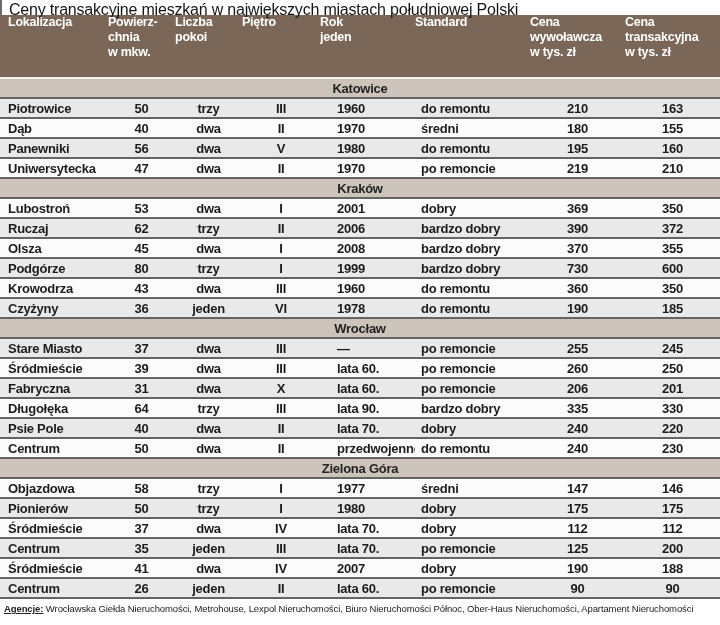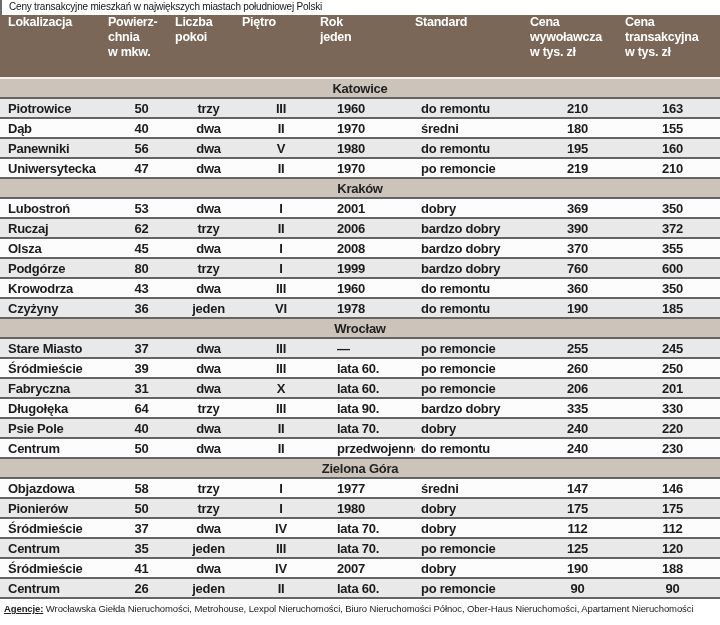--- a/index.html
+++ b/index.html
@@ -18,21 +18,21 @@
     font-family:"Liberation Sans", sans-serif;
     color:var(--text);
     overflow:hidden;
   }
   .wrap{width:720px;height:625px;box-sizing:border-box;}
   .title{
     box-sizing:border-box;
     height:15px;
     padding:1px 0 0 7px;
     border-left:2px solid #6b6b6b;
-    font-size:10px;
+    font-size:16px;
     font-weight:400;
     letter-spacing:-0.2px;
     color:#151515;
     white-space:nowrap;
   }
   table.main{
     width:720px;
     border-collapse:collapse;
     table-layout:fixed;
     border-bottom:2px solid var(--separator);
@@ -201,21 +201,21 @@
           <td class="c6">370</td>
           <td class="c7">355</td>
         </tr>
         <tr class="row shade">
           <td class="c0">Podgórze</td>
           <td class="c1">80</td>
           <td class="c2">trzy</td>
           <td class="c3">I</td>
           <td class="c4">1999</td>
           <td class="c5">bardzo dobry</td>
-          <td class="c6">760</td>
+          <td class="c6">730</td>
           <td class="c7">600</td>
         </tr>
         <tr class="row plain">
           <td class="c0">Krowodrza</td>
           <td class="c1">43</td>
           <td class="c2">dwa</td>
           <td class="c3">III</td>
           <td class="c4">1960</td>
           <td class="c5">do remontu</td>
           <td class="c6">360</td>
@@ -328,21 +328,21 @@
           <td class="c7">112</td>
         </tr>
         <tr class="row shade">
           <td class="c0">Centrum</td>
           <td class="c1">35</td>
           <td class="c2">jeden</td>
           <td class="c3">III</td>
           <td class="c4">lata 70.</td>
           <td class="c5">po remoncie</td>
           <td class="c6">125</td>
-          <td class="c7">120</td>
+          <td class="c7">200</td>
         </tr>
         <tr class="row plain">
           <td class="c0">Śródmieście</td>
           <td class="c1">41</td>
           <td class="c2">dwa</td>
           <td class="c3">IV</td>
           <td class="c4">2007</td>
           <td class="c5">dobry</td>
           <td class="c6">190</td>
           <td class="c7">188</td>

